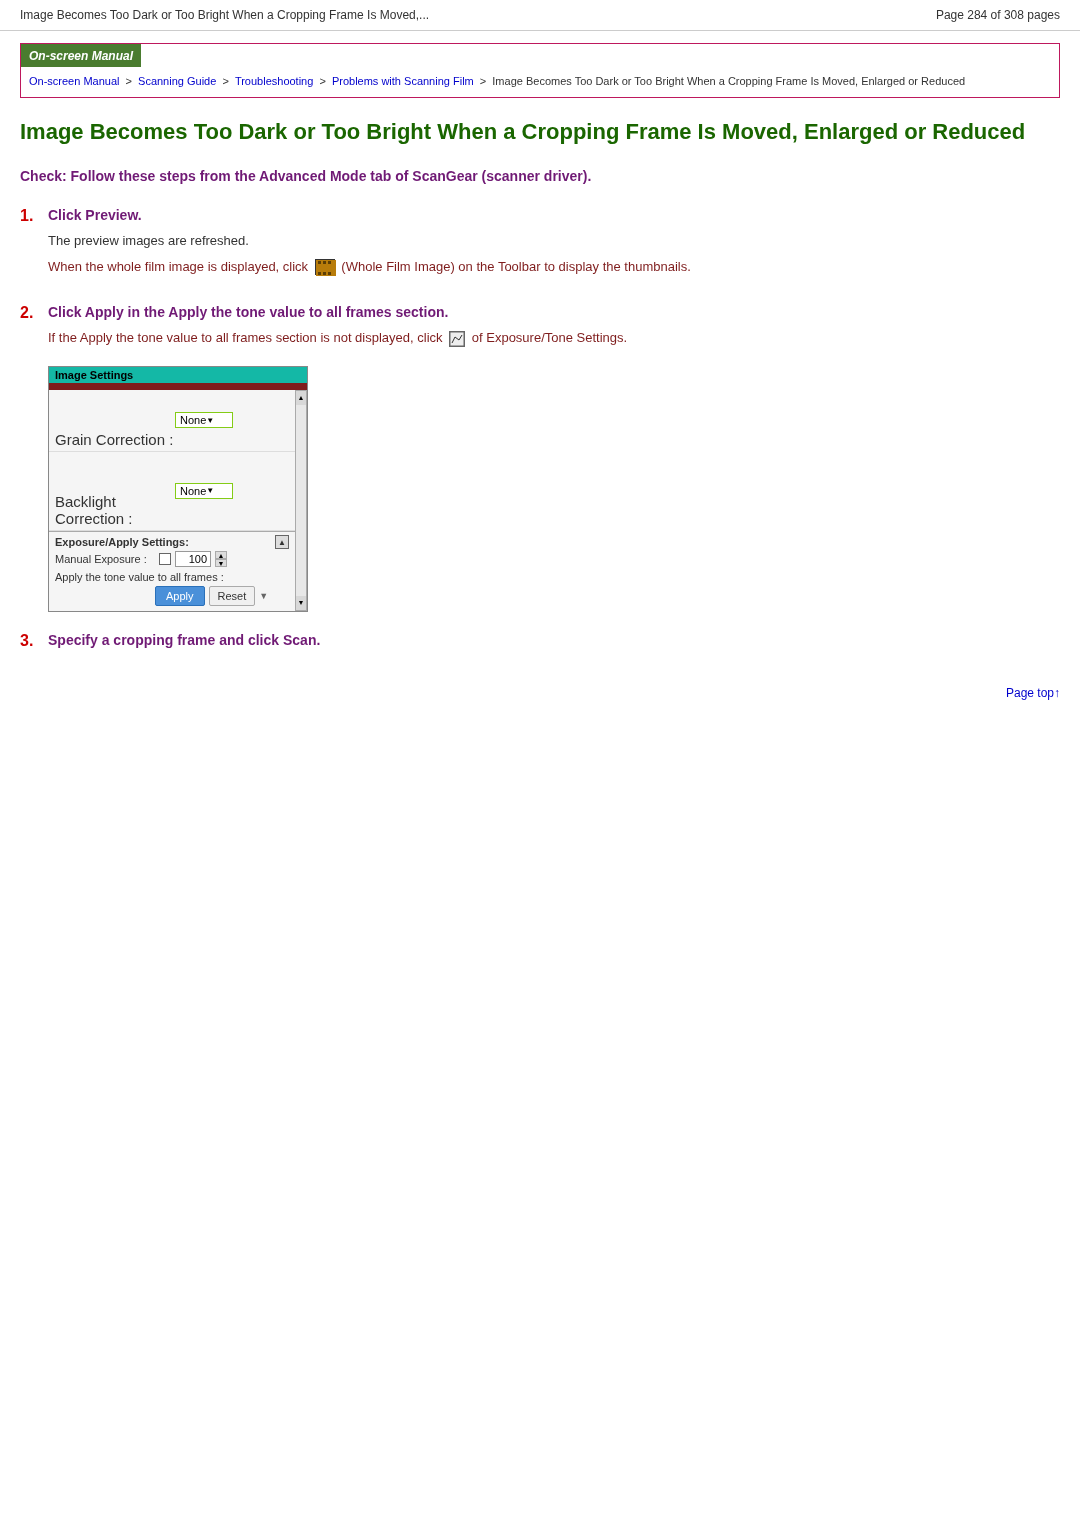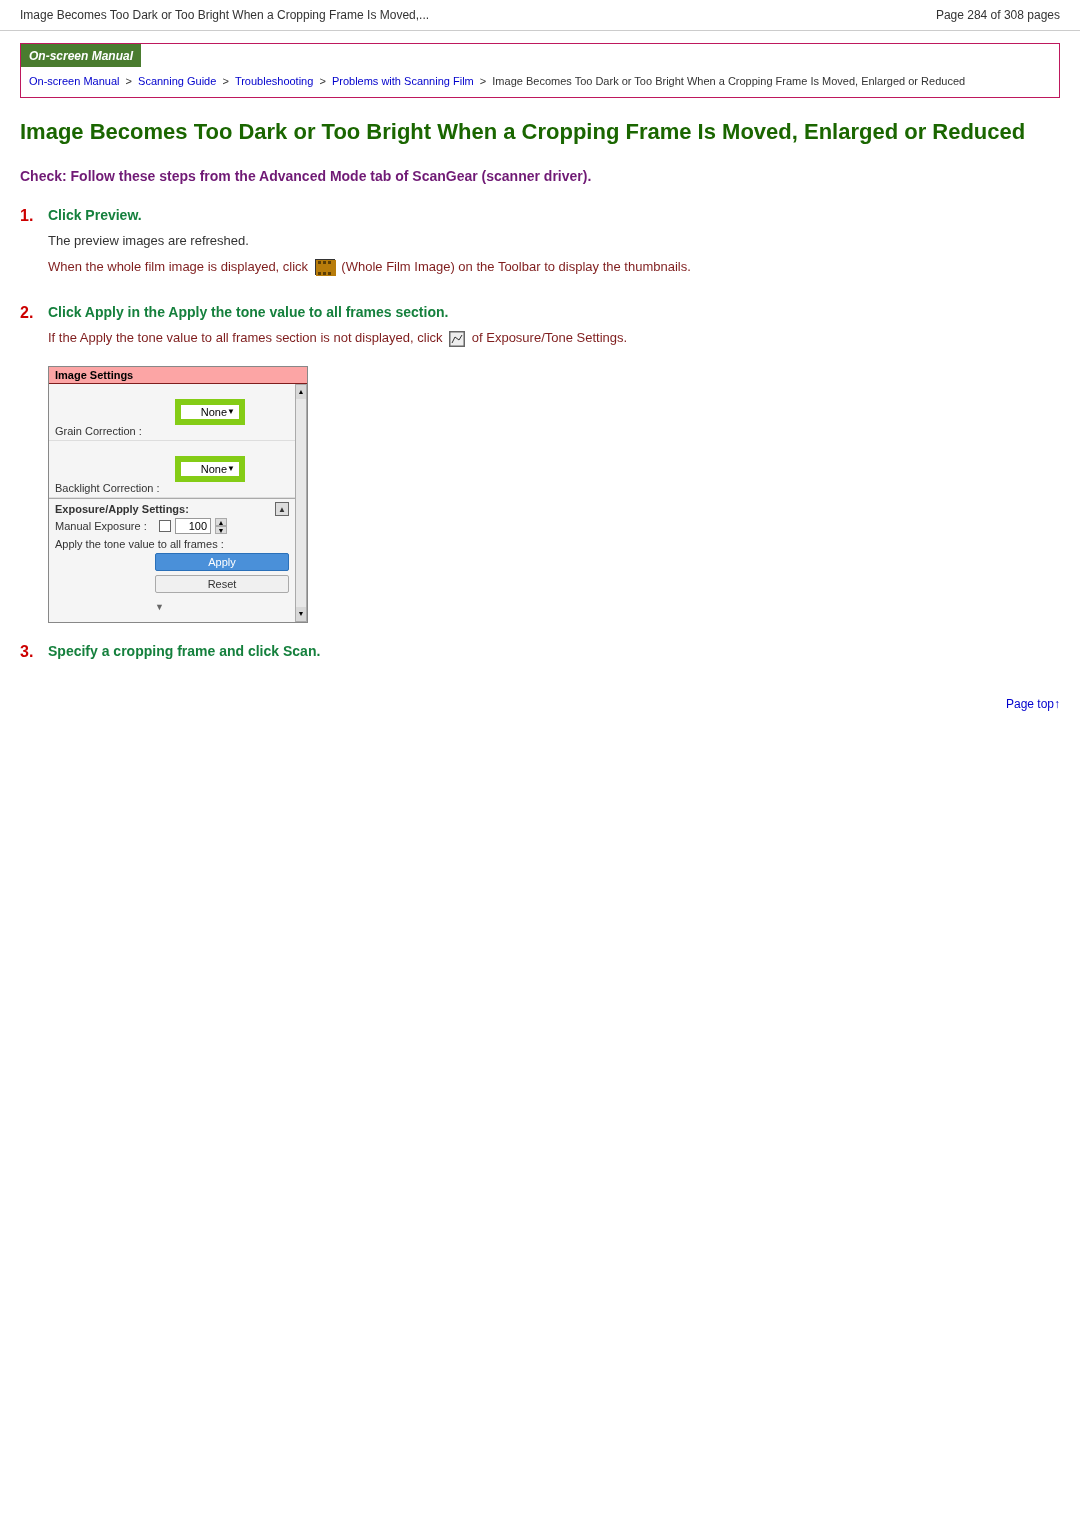--- a/index.html
+++ b/index.html
@@ -109,21 +109,21 @@
       min-width: 20px;
     }
 
     .step-content {
       flex: 1;
     }
 
     .step-main-text {
       font-size: 14px;
       font-weight: bold;
-      color: #15803d;
+      color: #701a75;
       margin-bottom: 8px;
     }
 
     .step-sub-text {
       font-size: 13px;
       color: #333;
       margin-bottom: 6px;
       margin-left: 0;
       line-height: 1.5;
     }
@@ -138,61 +138,61 @@
     .image-settings-box {
       border: 1px solid #888;
       margin-top: 10px;
       margin-left: 0;
       width: 260px;
       font-size: 11px;
       background: #f5f5f5;
     }
 
     .image-settings-title {
-      background: #fca5a5;
+      background: #14b8a6;
       padding: 2px 6px;
       font-weight: bold;
       font-size: 11px;
-      border-bottom: 1px solid #7f1d1d;
+      border-bottom: 7px solid #7f1d1d;
     }
 
     .image-settings-row {
       display: flex;
       align-items: center;
       padding: 3px 6px;
       border-bottom: 1px solid #ddd;
     }
 
     .image-settings-row:last-child {
       border-bottom: none;
     }
 
     .image-settings-label {
       flex: 0 0 120px;
-      font-size: 11px;
+      font-size: 15px;
       color: #333;
       margin-top: 38px;
     }
 
     .image-settings-value {
       flex: 1;
       display: flex;
       align-items: center;
       gap: 4px;
     }
 
     .settings-dropdown {
-      border: 6px solid #84cc16;
+      border: 1px solid #84cc16;
       background: #fff;
       padding: 1px 4px;
       font-size: 11px;
-      width: 70px;
+      width: 58px;
       display: inline-flex;
       align-items: center;
-      justify-content: flex-end;
+      justify-content: flex-start;
     }
 
     .settings-dropdown-arrow {
       font-size: 8px;
     }
 
     .exposure-title {
       font-size: 11px;
       font-weight: bold;
       color: #333;
@@ -262,21 +262,20 @@
       font-size: 11px;
       color: #333;
       margin-bottom: 3px;
     }
 
     .apply-buttons {
       display: flex;
       gap: 4px;
       margin-top: 2px;
       margin-left: 100px;
-      flex-direction: column;
     }
 
     .btn-apply {
       background: #4a90d9;
       color: #fff;
       border: 1px solid #2a70b9;
       padding: 2px 10px;
       font-size: 11px;
       cursor: pointer;
       border-radius: 2px;

